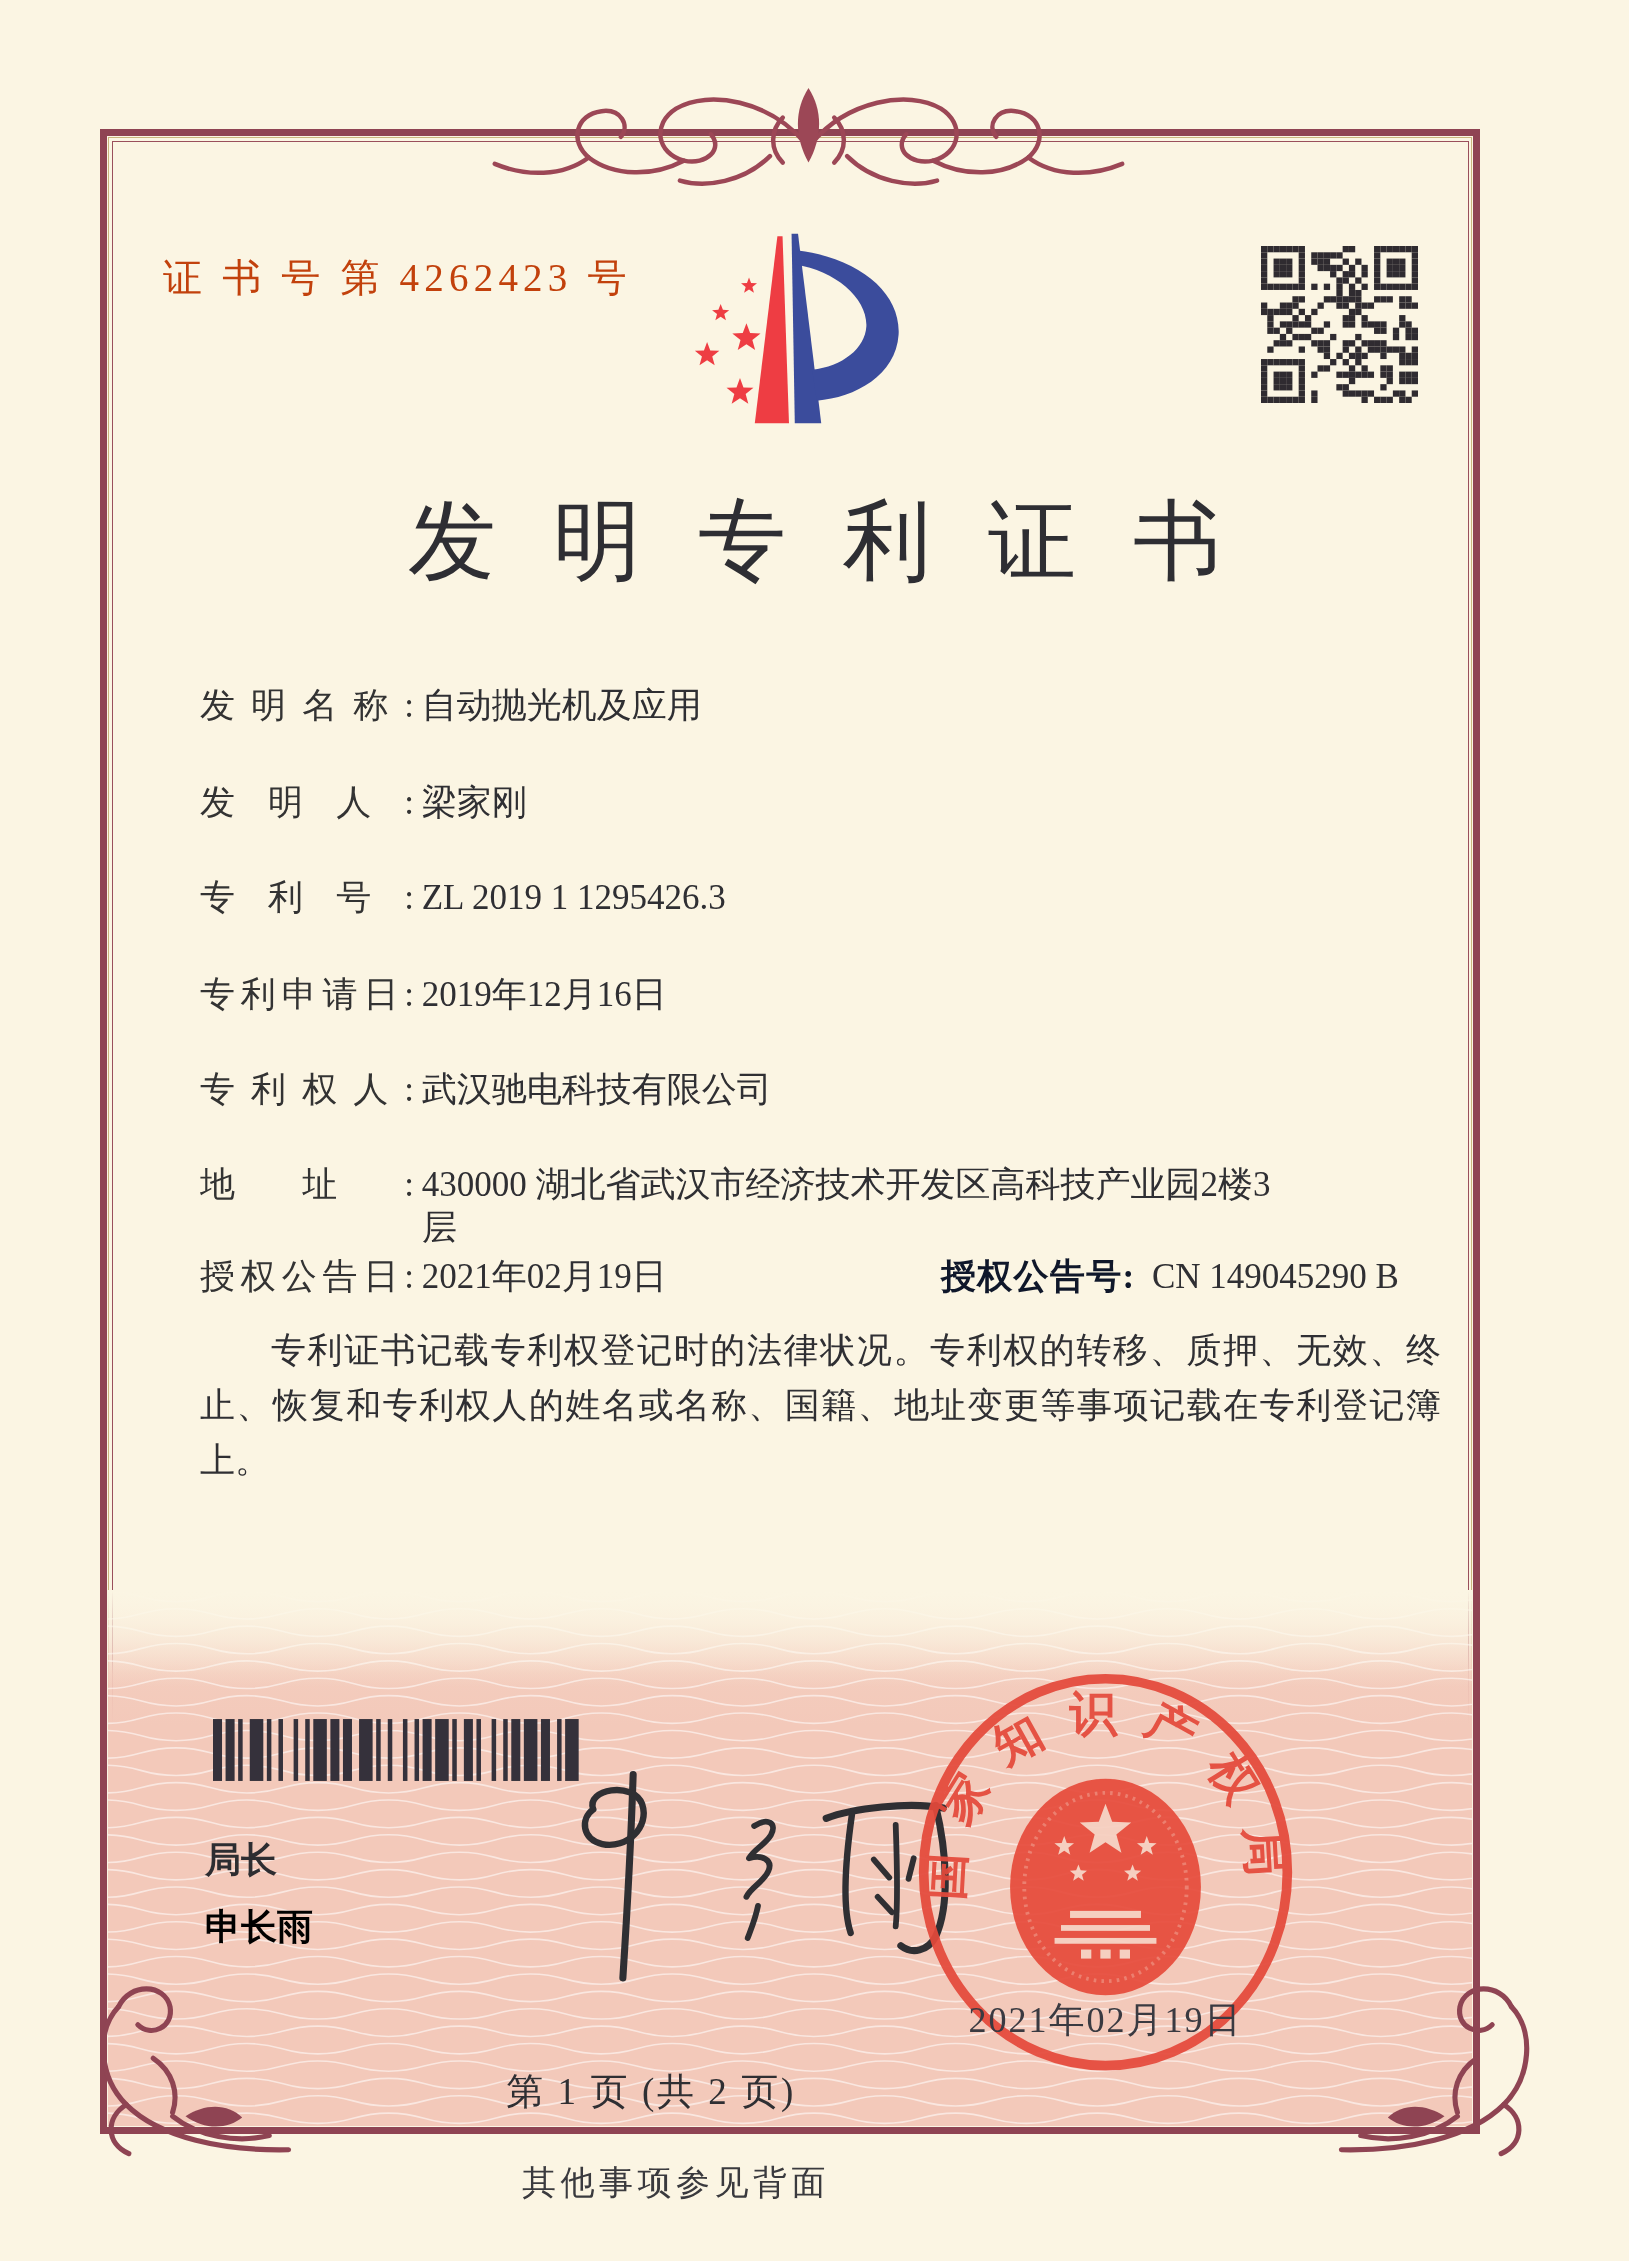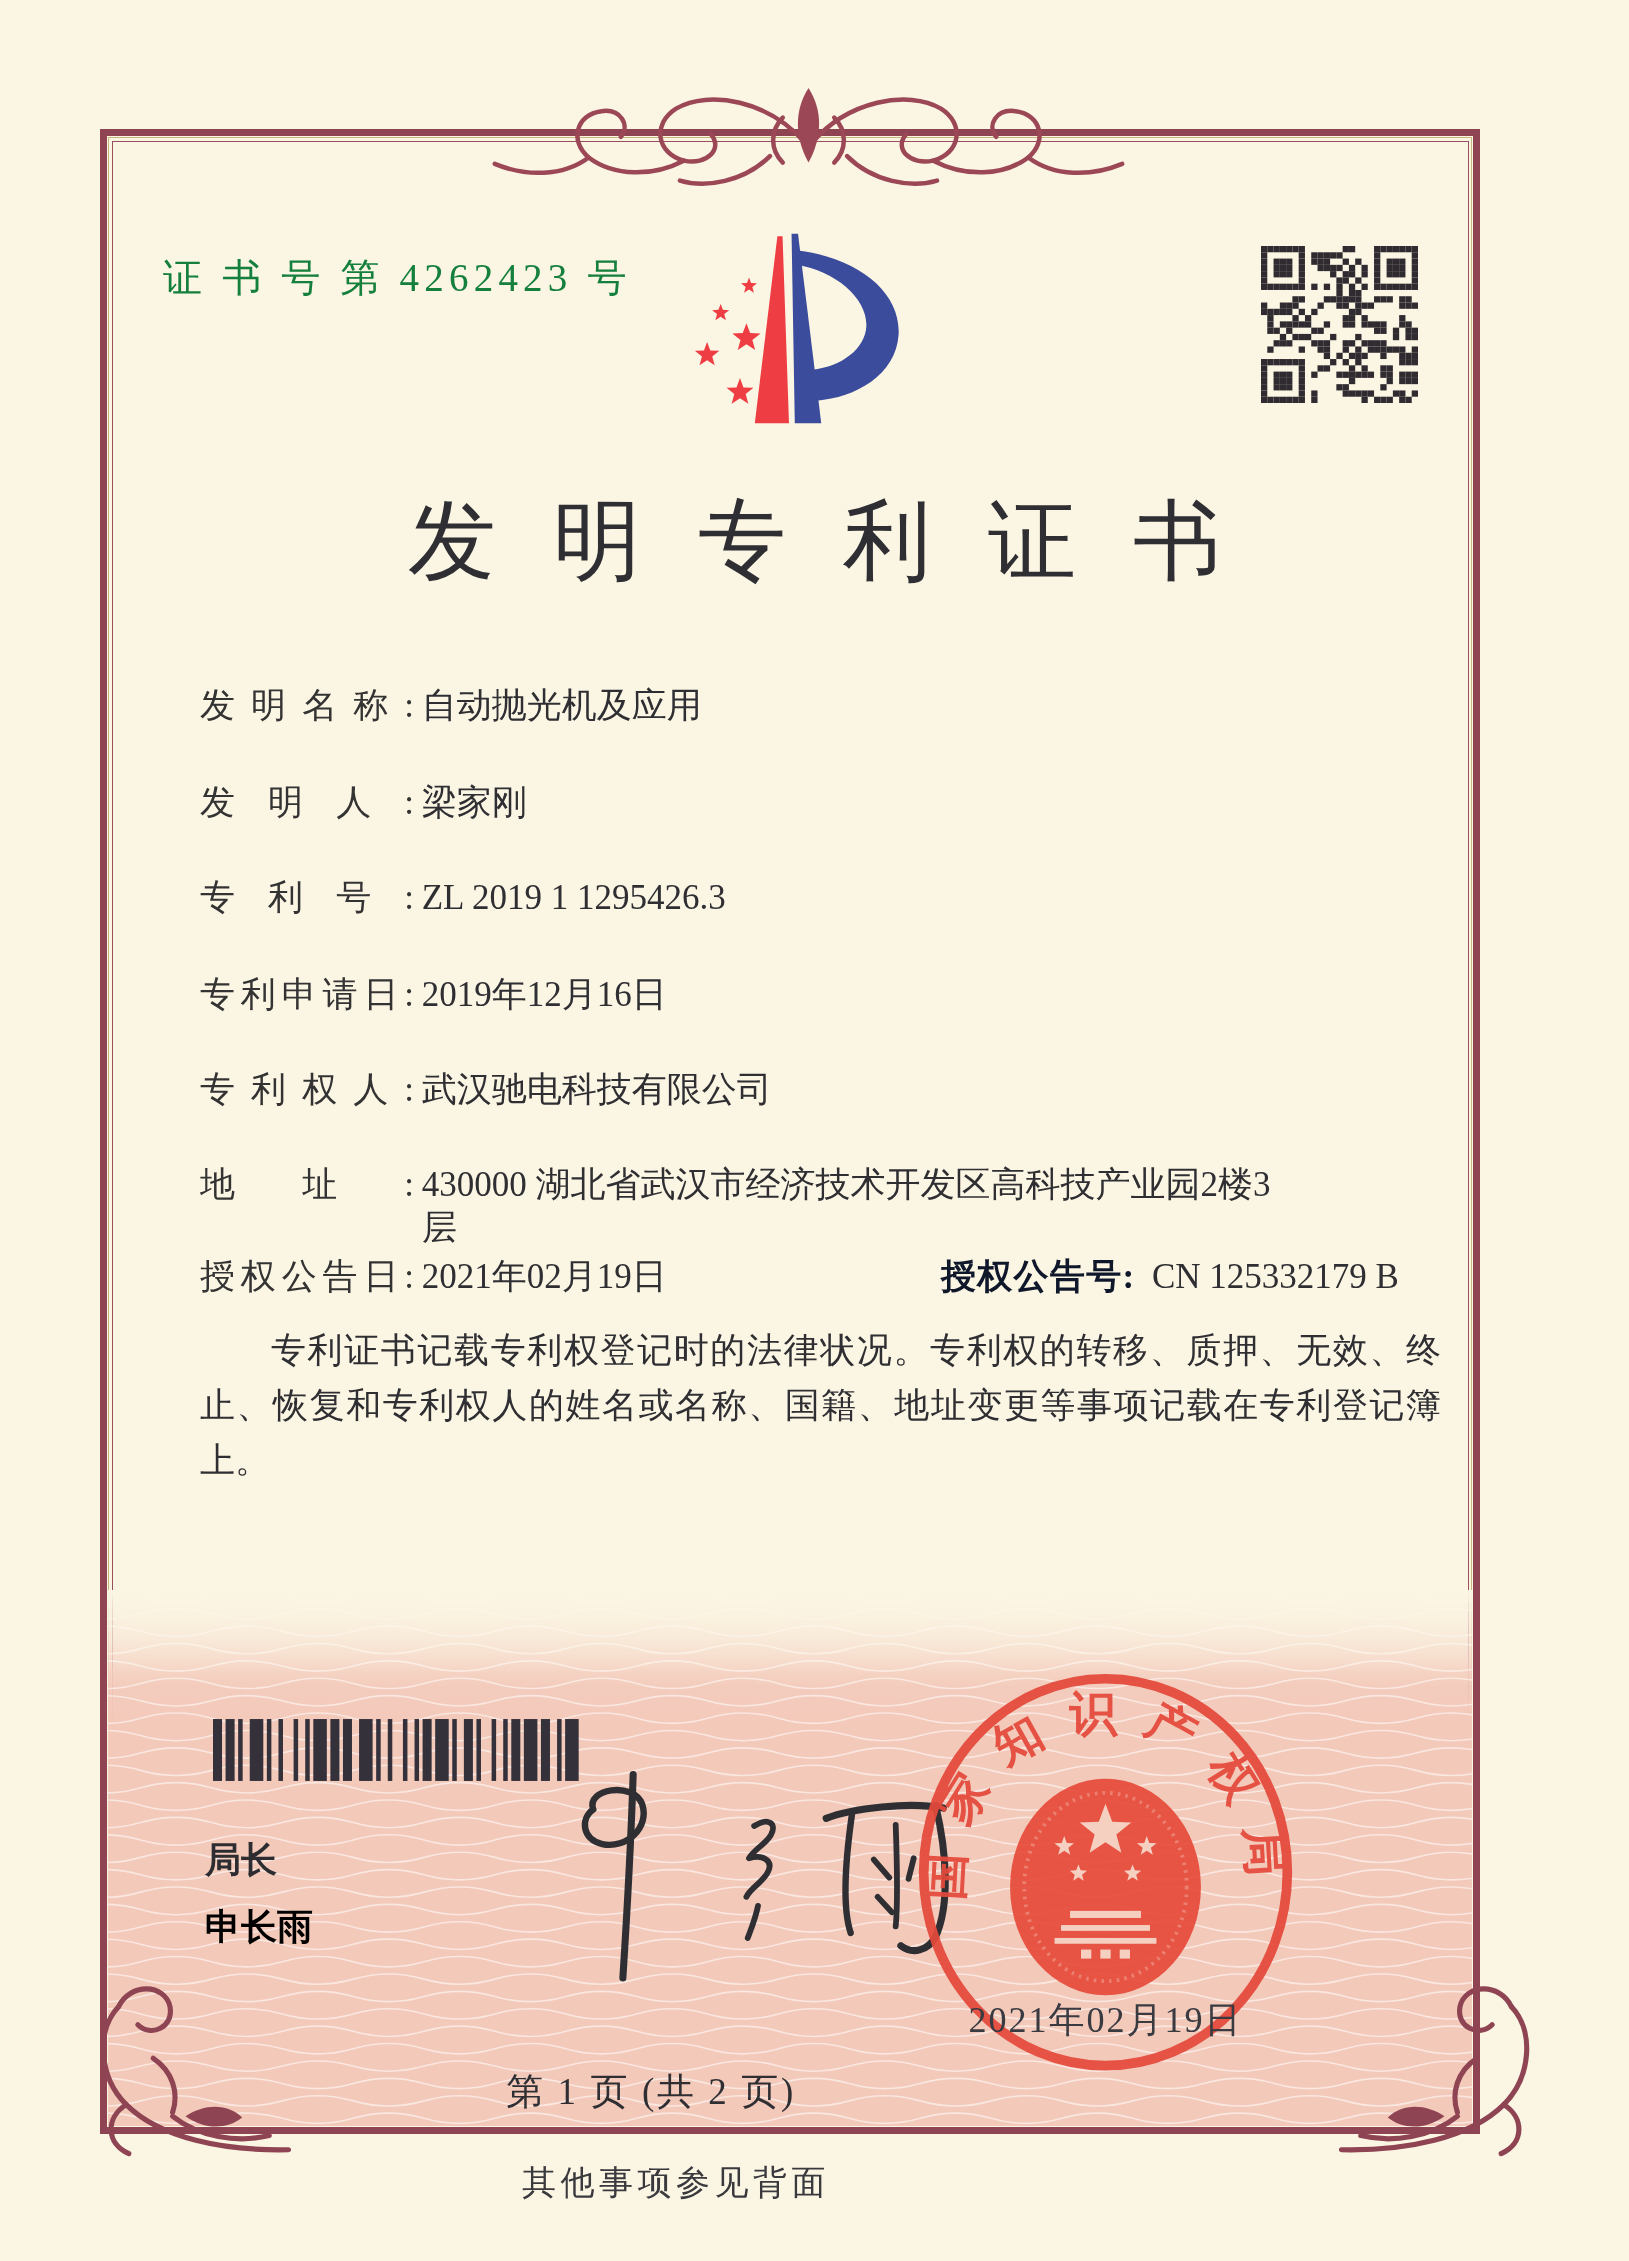--- a/index.html
+++ b/index.html
@@ -14,21 +14,21 @@
 
   
   .pink-zone{position:absolute;left:108px;top:1590px;width:1364px;height:536px;
              background:linear-gradient(180deg,rgba(243,201,186,0) 0,rgba(243,201,186,.92) 84px,#f3c9ba 135px);
              overflow:hidden;}
   .pink-zone svg{position:absolute;left:0;top:0;}
   .pink-fade{position:absolute;left:0;top:0;right:0;height:97px;
              background:linear-gradient(#fbf5e3,rgba(251,245,227,0));}
 
   
-  .cert-no{position:absolute;left:163px;top:251px;font-size:39px;letter-spacing:5.2px;color:#15803d;}
+  .cert-no{position:absolute;left:163px;top:251px;font-size:39px;letter-spacing:5.2px;color:#c2410c;}
   .logo{position:absolute;left:671px;top:231px;width:245px;height:200px;}
   .qr{position:absolute;left:1261px;top:246px;width:157px;height:157px;}
   .title{position:absolute;left:50%;top:482px;transform:translateX(calc(-50% + 28px));
          font-size:88px;font-weight:normal;letter-spacing:57px;white-space:nowrap;color:#2e2e33;}
 
   
   .frow{position:absolute;left:200px;font-size:35px;white-space:nowrap;}
   .flabel{display:inline-block;width:214px;text-align:justify;text-align-last:justify;color:#333;}
   .fvalue{margin-left:7.7px;color:#2f2f33;}
   .addr-wrap{position:absolute;left:422px;top:1204px;font-size:35px;}
@@ -467,21 +467,21 @@
 </div>
 <div class="frow" style="top:1161px">
   <span class="flabel">地址:</span><span class="fvalue">430000 湖北省武汉市经济技术开发区高科技产业园2楼3</span>
 </div>
 <div class="addr-wrap">层</div>
 
 <div class="frow" style="top:1253px">
   <span class="flabel">授权公告日:</span><span class="fvalue">2021年02月19日</span>
   <span class="grant2">
     <span class="glabel">授权公告号:</span>
-    <span class="fvalue">CN 125332179 B</span>
+    <span class="fvalue">CN 149045290 B</span>
   </span>
 </div>
 
 <div class="paras">
   <p>专利证书记载专利权登记时的法律状况。专利权的转移、质押、无效、终止、恢复和专利权人的姓名或名称、国籍、地址变更等事项记载在专利登记簿上。</p>
 </div>
 
 <div class="barcode">
   <svg id="bar-svg" width="445" height="62" viewBox="0 0 690 96">
       <rect x="0" y="0" width="14" height="96" fill="#35313b"></rect>

